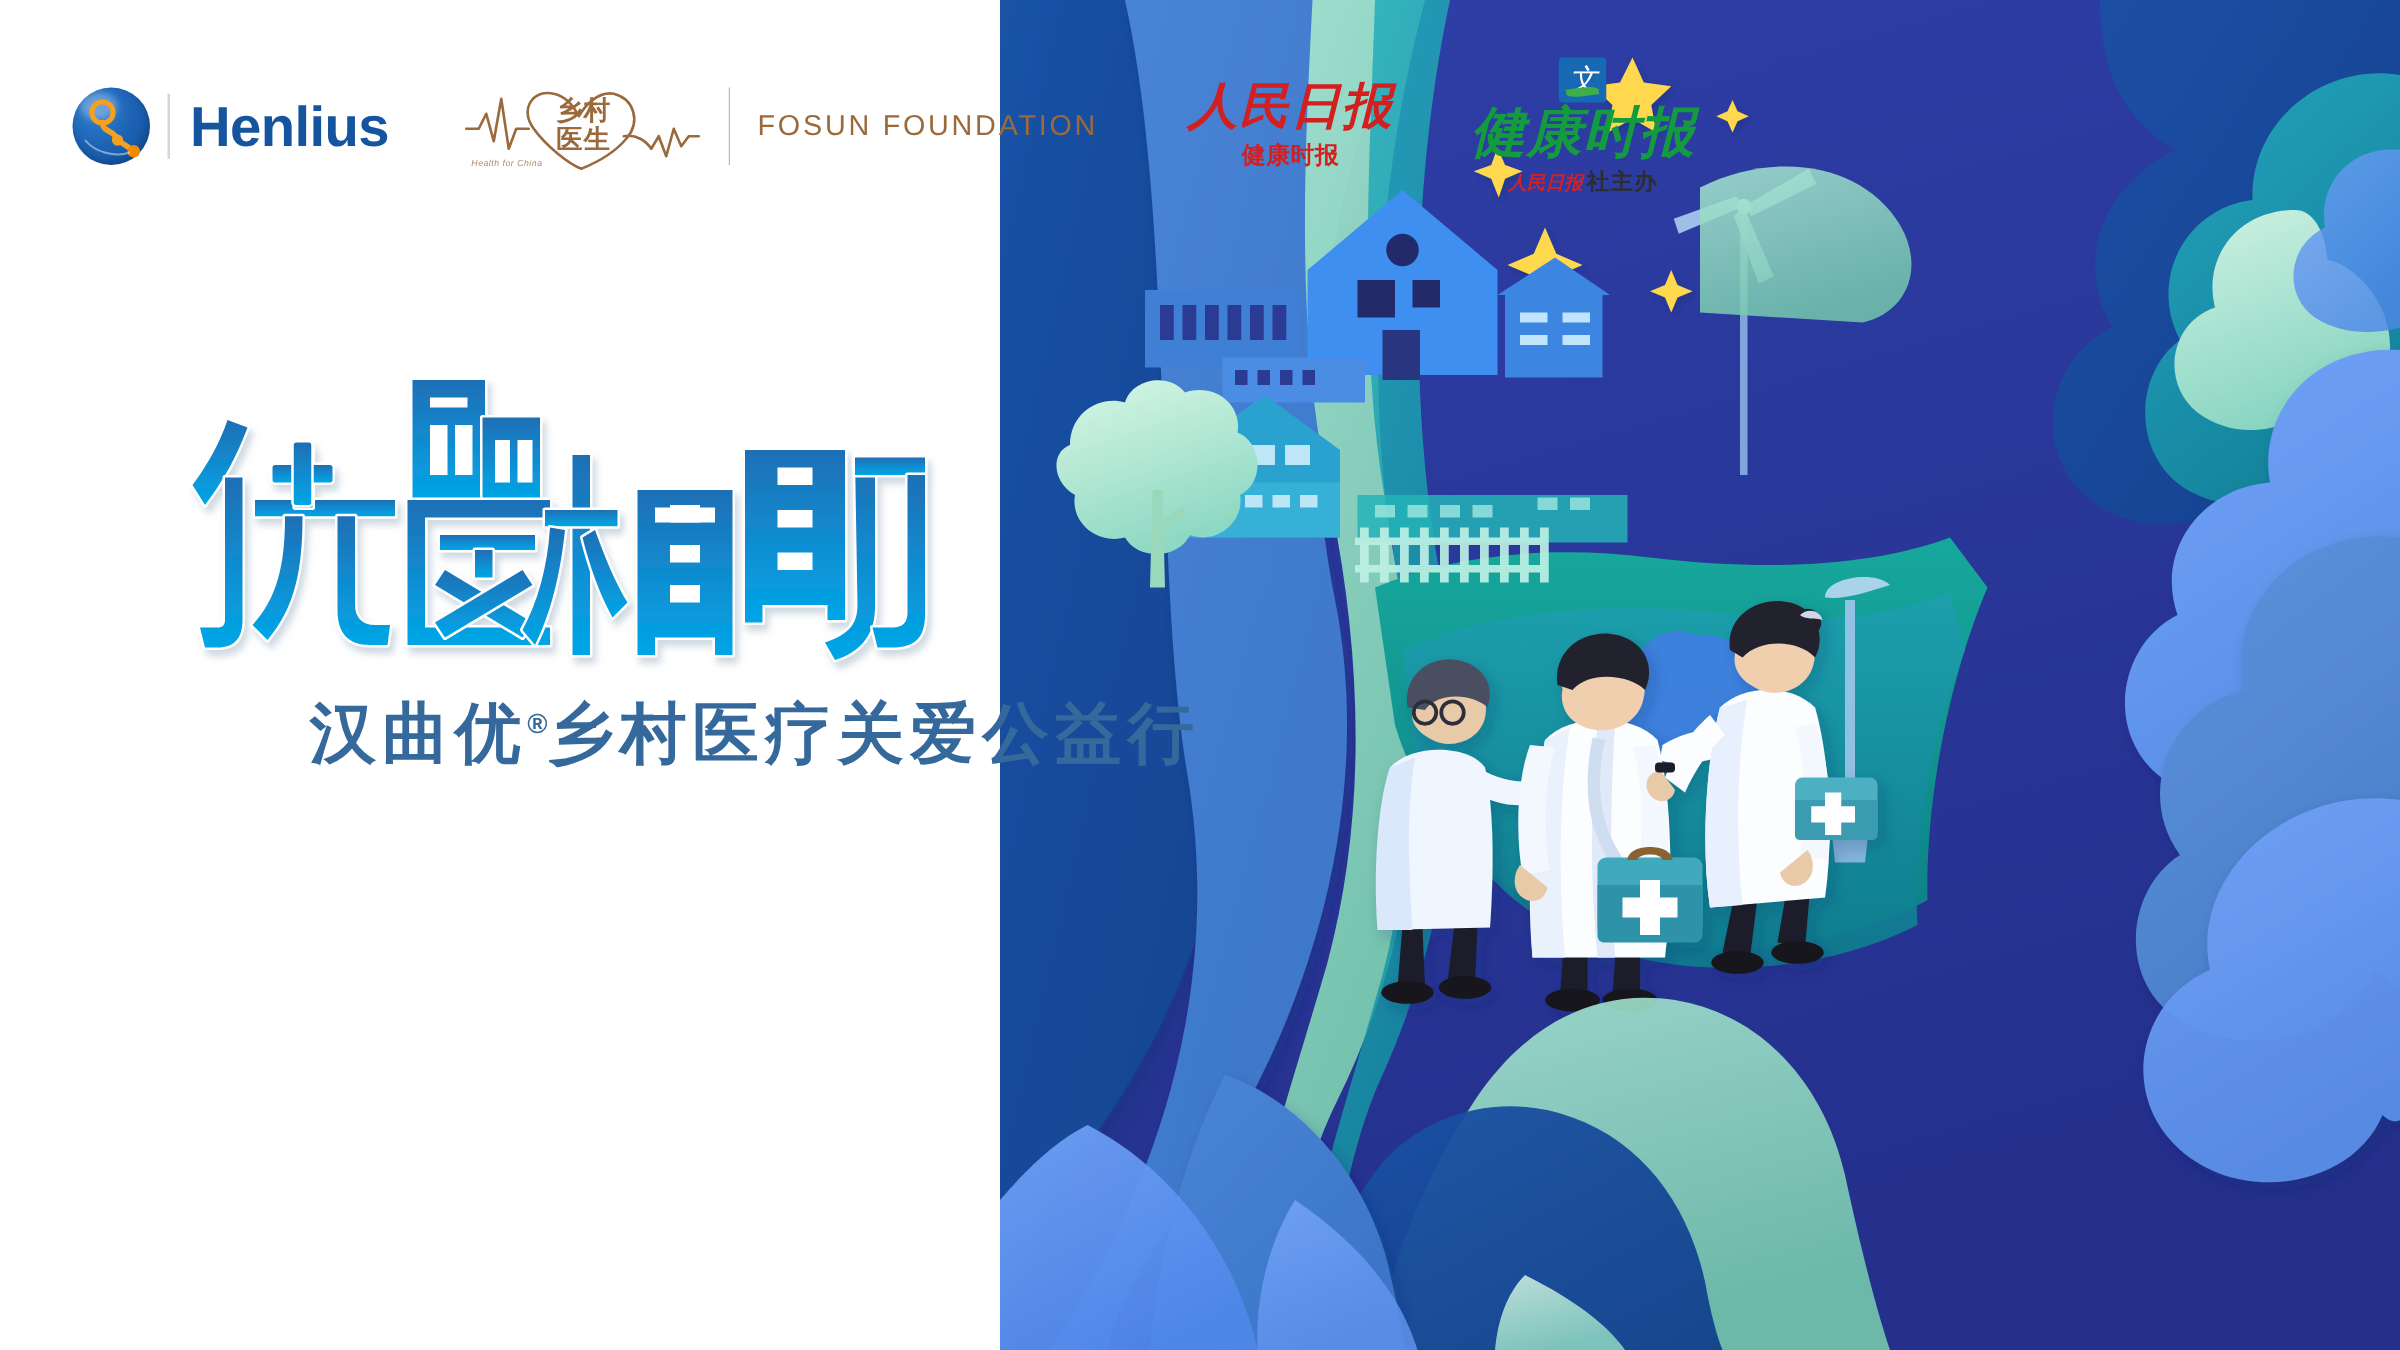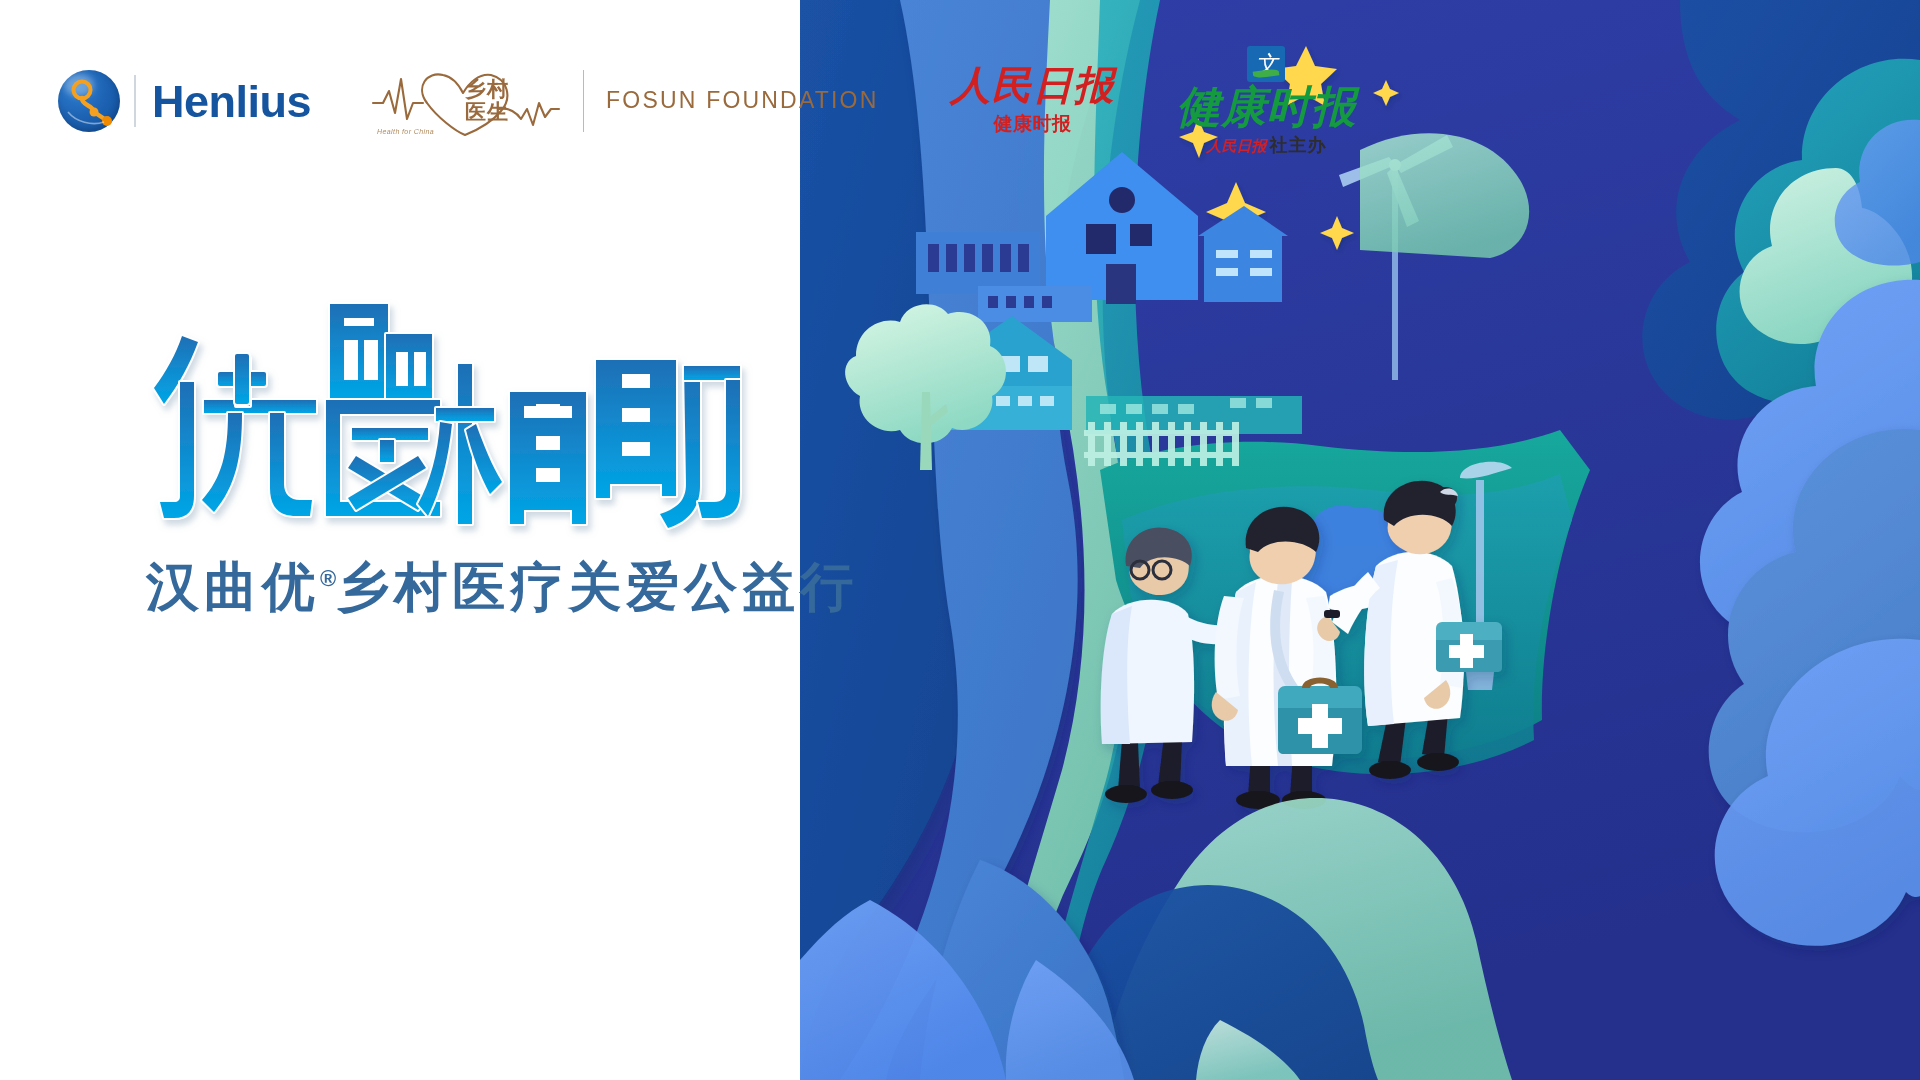--- a/index.html
+++ b/index.html
@@ -28,21 +28,21 @@
   #henlius-mark svg { position:absolute; inset:0; width:100%; height:100%; }
   #henlius-divider { width:2px; height:52px; background:#cfd6de; margin:0 16px 0 14px; }
   #henlius-word { font-size:45px; font-weight:bold; color:#15559f; letter-spacing:-.5px;
     line-height:1; }
 
   
   #rural-logo { margin-left:60px; position:relative; width:190px; height:76px; }
   #rural-logo svg { position:absolute; inset:0; }
   #rural-cn { position:absolute; left:54px; top:14px; width:84px; height:48px;
     color:#9a6a3d; font-size:21px; font-weight:bold; letter-spacing:1px;
-    line-height:23px; text-align:right; }
+    line-height:23px; text-align:center; }
   #rural-en { position:absolute; left:6px; bottom:4px; font-size:7px; color:#b08a5e;
     letter-spacing:.4px; font-style:italic; }
 
   .vbar { width:1px; height:62px; background:#c9b79f; margin:0 22px; }
 
   
   #fosun-logo { text-align:right; }
   #fosun-en { font-size:23px; color:#9a6a3d; letter-spacing:2.2px; line-height:1.1;
     font-weight:500; }
   #fosun-cn { font-size:24px; color:#8c6239; letter-spacing:13px; margin-top:5px;
@@ -64,21 +64,21 @@
   #ht-badge .leaf { position:absolute; left:6px; bottom:5px; width:26px; height:7px;
     background:#3fae49; border-radius:0 50% 0 50%; transform:rotate(-8deg); }
   #ht-main { font-size:44px; color:#159b3f; font-weight:bold; letter-spacing:1px;
     font-family:"DejaVu Serif",serif; font-style:italic; line-height:1; }
   #ht-sub { margin-top:4px; display:flex; align-items:baseline; justify-content:center; gap:3px; }
   #ht-sub .red { font-size:15px; color:#cf2127; font-weight:bold; font-style:italic;
     font-family:"DejaVu Serif",serif; }
   #ht-sub .blk { font-size:18px; color:#2d2d2d; font-weight:bold; letter-spacing:1px; }
 
   
-  #title-block { position:absolute; left:0; top:296px; width:960px; z-index:25; }
+  #title-block { position:absolute; left:0; top:296px; width:960px; z-index:25;text-align:right; }
   #main-title { position:relative; height:250px; margin-left:140px; }
   #main-title svg { display:block; }
 
   #subtitle { margin-top:6px; margin-left:146px; font-size:53px; font-weight:bold;
     color:#35699c; letter-spacing:5px; white-space:nowrap;
     font-family:"Liberation Sans","DejaVu Sans",sans-serif; }
   #subtitle sup { font-size:22px; vertical-align:super; letter-spacing:0; }
 </style>
 </head>
 <body>

